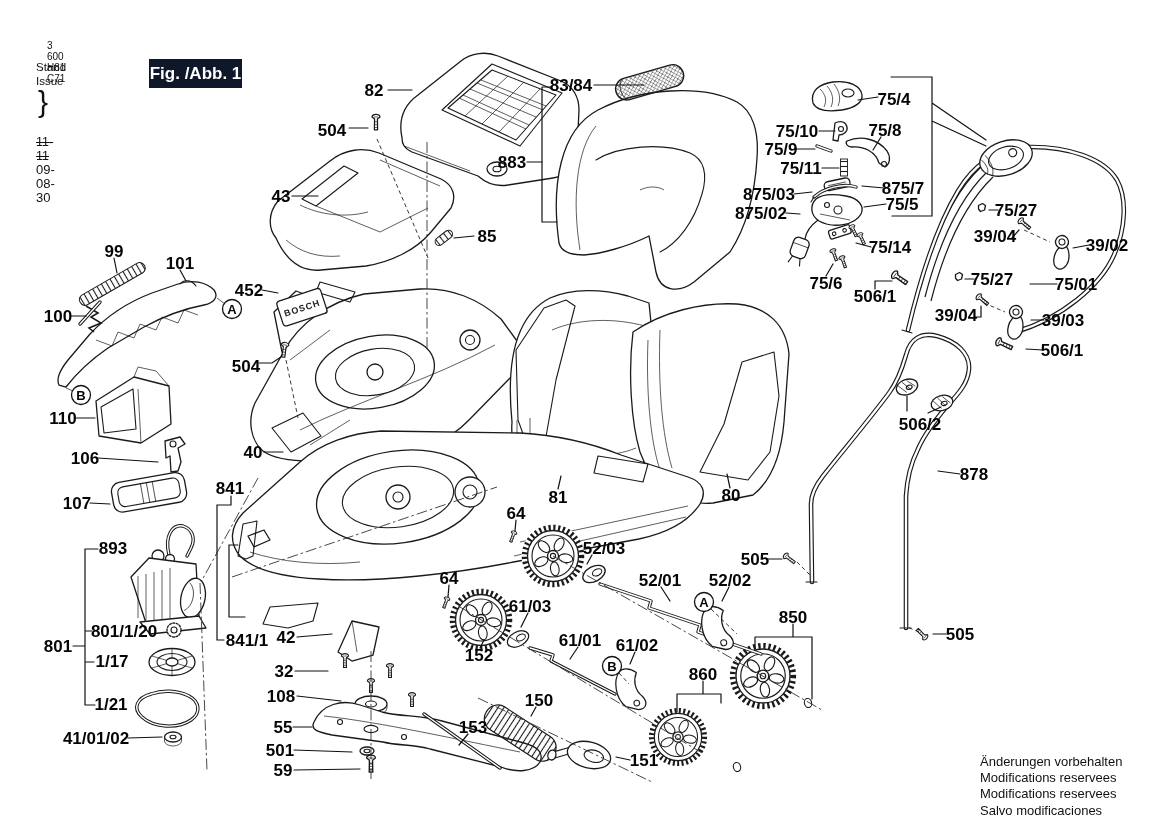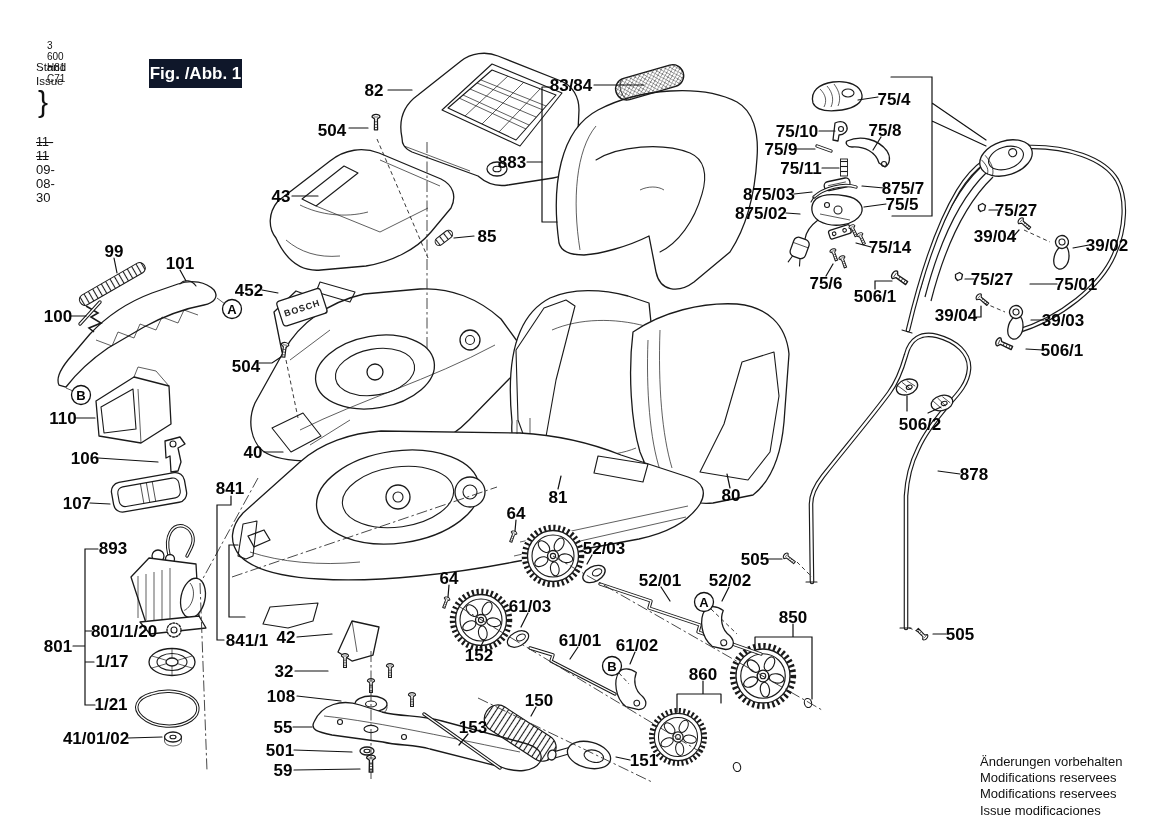--- a/index.html
+++ b/index.html
@@ -483,15 +483,15 @@
         <div class="si-new">09-08-30</div>
       </span>
     </div>
     <div id="figbox">Fig. /Abb. 1</div>
   </div>
 
   <div id="footer">
       <div>Änderungen vorbehalten</div>
       <div>Modifications reservees</div>
       <div>Modifications reservees</div>
-      <div>Issue modificaciones</div>
+      <div>Salvo modificaciones</div>
     </div>
 </div>
 
 </body></html>

